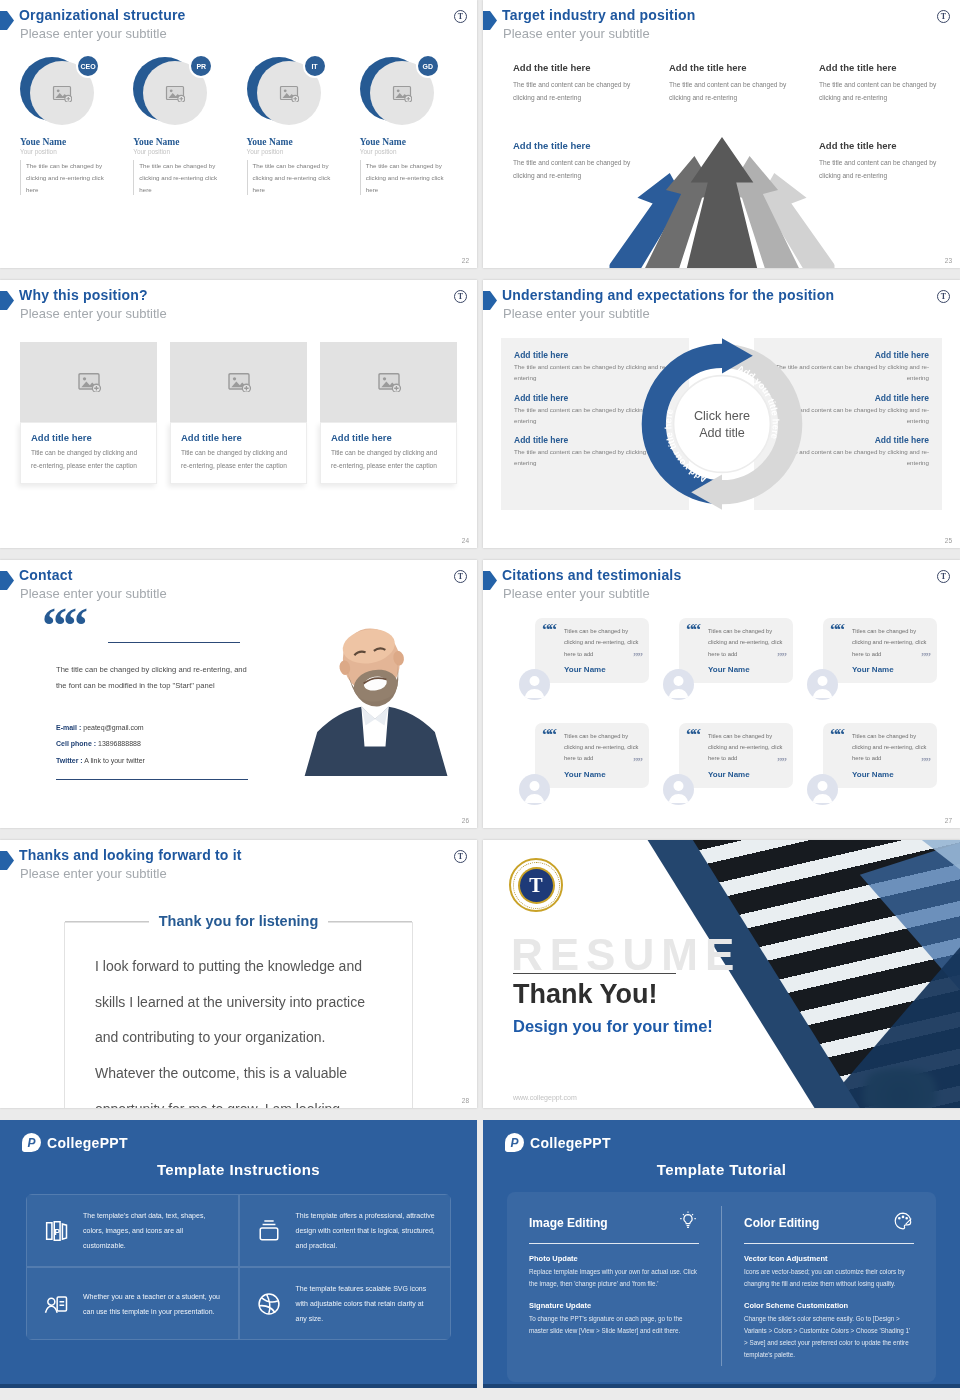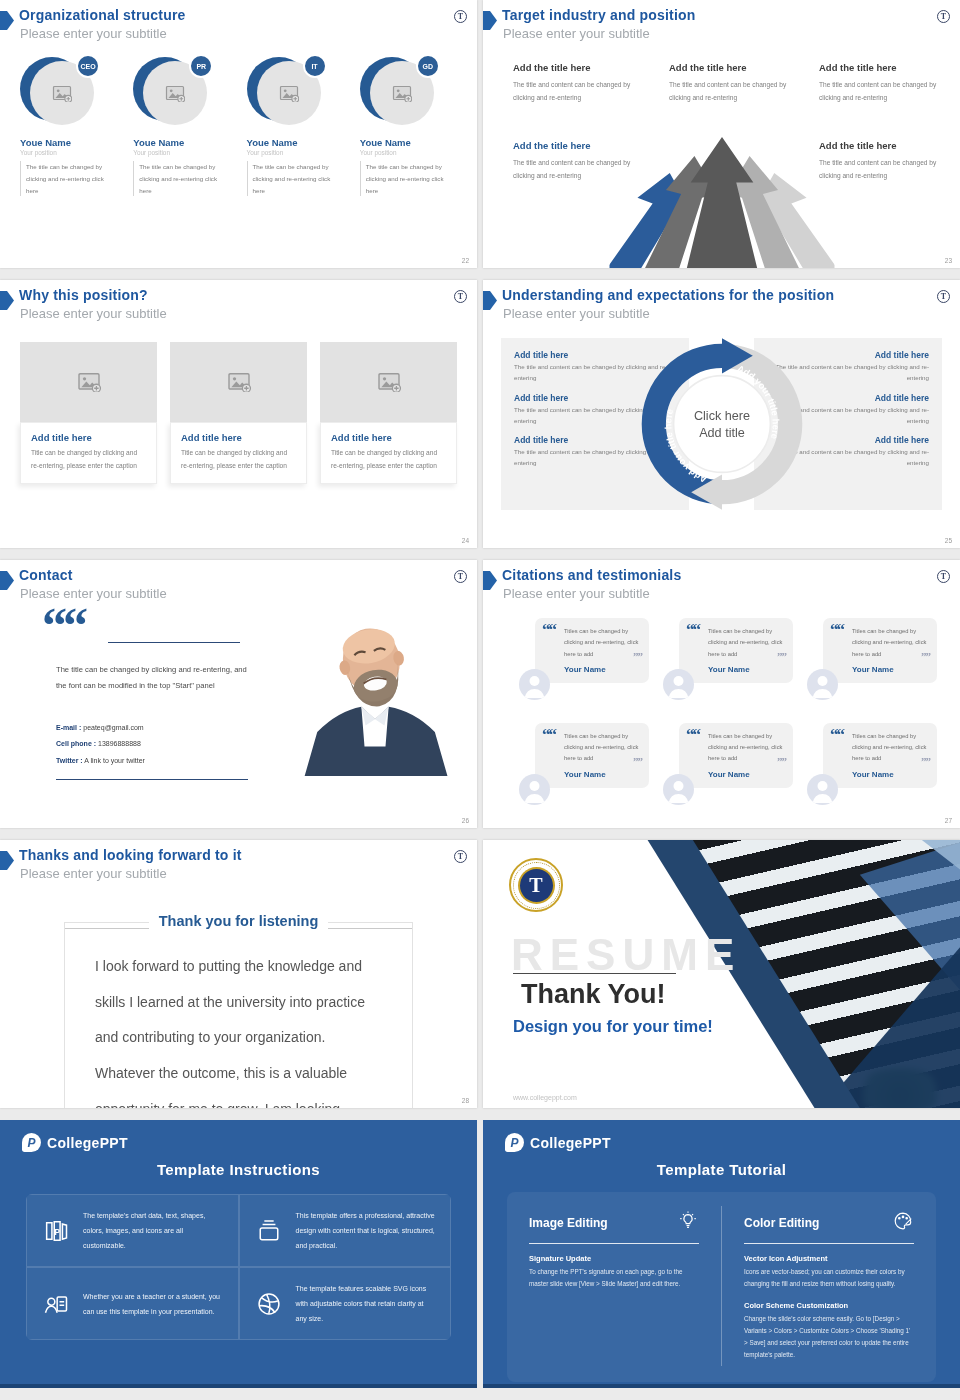--- a/index.html
+++ b/index.html
@@ -18,21 +18,21 @@
 
   
   .members { position:absolute; left:20px; right:14px; top:54px; display:flex; gap:10px; }
   .member { flex:1; }
   .disc { position:relative; width:80px; height:74px; margin-bottom:9px; }
   .disc .navy { position:absolute; left:0; top:3px; width:64px; height:64px; border-radius:50%; background:#265a93; }
   .disc .grayc { position:absolute; left:10px; top:7px; width:64px; height:64px; border-radius:50%; background:#e4e4e4;
                  display:flex; align-items:center; justify-content:center; }
   .m-badge { position:absolute; right:0; top:0; width:24px; height:24px; border-radius:50%; background:#2c5e96; color:#fff;
              font-size:7px; font-weight:bold; display:flex; align-items:center; justify-content:center; border:2px solid #fff; }
-  .m-name { color:#265a93; font-weight:bold; font-size:9.5px; margin:2px 0 1px; }
+  .m-name { color:#265a93; font-weight:bold; font-size:9.5px; margin:2px 0 1px;font-family:Liberation Serif, serif; }
   .m-pos  { color:#c3c3c3; font-size:6.4px; margin-bottom:5px; }
   .m-desc { border-left:1px solid #d5d5d5; padding-left:5px; font-size:6.2px; color:#7d7d7d; line-height:1.9; width:92%; }
 
   
   .block { position:absolute; width:128px; }
   .b-title { font-size:9.5px; font-weight:bold; color:#3d3d3d; margin-bottom:5px; }
   .block.blue .b-title { color:#265a93; }
   .b-body { font-size:6.6px; color:#7f7f7f; line-height:2.0; }
   .roads { position:absolute; left:50%; transform:translateX(-50%); bottom:0; width:225px; height:133px; }
 
@@ -67,21 +67,21 @@
   .t-card { position:relative; background:#f1f1f1; border-radius:7px; padding:8px 9px 9px 16px; min-height:62px; }
   .t-qo { position:absolute; left:7px; top:2px; font:bold 17px "Liberation Serif",serif; color:#265a93; letter-spacing:-2px; }
   .t-text { margin-left:13px; font-size:5.8px; color:#6f6f6f; line-height:1.95; width:76px; }
   .t-qc { position:absolute; right:7px; top:32px; font:bold 11px "Liberation Serif",serif; color:#9aa0b5; letter-spacing:-1px; }
   .t-name { margin-left:13px; margin-top:5px; color:#265a93; font-weight:bold; font-size:8px; }
   .t-avatar { position:absolute; left:-16px; bottom:-17px; width:31px; height:31px; border-radius:50%; background:#dee2ed; overflow:hidden; }
 
   
   .th-wrap { position:absolute; left:64px; right:64px; top:82px; }
   .th-box { border:1px solid #e2e2e2; padding:26px 30px 32px; }
-  .th-headrow { position:absolute; top:-10px; left:0; right:0; display:flex; align-items:flex-end; }
+  .th-headrow { position:absolute; top:-10px; left:0; right:0; display:flex; align-items:center; }
   .th-headrow .ln { flex:1; border-top:1px solid #c9c9c9; }
   .th-title { font-size:14.5px; font-weight:bold; color:#265a93; background:#fff; padding:0 10px; white-space:nowrap; }
   .th-body { font-size:14px; color:#555; line-height:2.55; }
 
   
   .photo-area { position:absolute; inset:0; clip-path:polygon(43% 0,100% 0,100% 100%,74% 100%);
                 background:linear-gradient(180deg,#c3d8e6 0%,#d8e7ef 55%,#cfe0d8 100%); overflow:hidden; }
   .building { position:absolute; left:20%; top:-34%; width:110%; height:150%; transform:rotate(-13deg);
               background:repeating-linear-gradient(180deg,#e9eef1 0 15px,#171b20 15px 36px); }
   .tree { position:absolute; bottom:-6px; width:70px; height:46px; border-radius:50%;
@@ -91,21 +91,21 @@
   .ov2 { clip-path:polygon(100% 40%,100% 100%,71% 100%); background:rgba(22,53,90,.93); }
   .ov3 { clip-path:polygon(79% 13%,100% 1%,100% 56%); background:rgba(60,108,166,.72); }
   .ov4 { clip-path:polygon(92% 0,100% 0,100% 11%); background:rgba(152,182,212,.9); }
   .seal { position:absolute; left:26px; top:18px; width:54px; height:54px; border-radius:50%; background:#fff;
           border:2px solid #c9a227; display:flex; align-items:center; justify-content:center; }
   .seal::before { content:""; position:absolute; width:45px; height:45px; border-radius:50%; border:1px dotted #b5952f; }
   .seal-inner { width:33px; height:33px; border-radius:50%; background:#1e3a78; color:#fff; display:flex; align-items:center;
                 justify-content:center; font:bold 20px "Liberation Serif",serif; box-shadow:0 0 0 2px #c9a227; }
   .watermark { position:absolute; left:28px; top:90px; font-size:44px; font-weight:bold; color:#e7e7e7; letter-spacing:7px; }
   .wm-line { position:absolute; left:30px; top:133px; width:163px; border-top:1.2px solid #4a4a4a; }
-  .f-title { position:absolute; left:30px; top:139px; font-size:27px; font-weight:bold; color:#2e2e2e;margin-left:8px; }
+  .f-title { position:absolute; left:30px; top:139px; font-size:27px; font-weight:bold; color:#2e2e2e; }
   .f-sub { position:absolute; left:30px; top:177px; font-size:16.5px; font-weight:bold; color:#1e5aa8; }
   .website { position:absolute; left:30px; bottom:7px; font-size:7px; color:#c2c2c2; }
 
   
   .bpanel { background:#2d5f9e; border-bottom:4px solid #1c4475; position:relative; padding-top:13px; }
   .logo { display:flex; align-items:center; gap:6px; margin-left:22px; }
   .logo-mark { position:relative; width:19px; height:19px; background:#fff; border-radius:50% 50% 50% 14%;
                display:flex; align-items:center; justify-content:center; color:#2d5f9e; font-weight:bold; font-size:12px; font-style:italic; }
   .logo-text { color:#fff; font-size:14px; font-weight:bold; letter-spacing:.3px; }
   .p-heading { text-align:center; color:#fff; font-size:15px; font-weight:bold; margin-top:9px; letter-spacing:.4px; }
@@ -566,20 +566,24 @@
                 <line x1="11" y1="19" x2="13" y2="19"></line>
               <line x1="12" y1="1.5" x2="12" y2="3"></line>
                 <line x1="5" y1="9.5" x2="3.5" y2="9.5"></line>
                 <line x1="20.5" y1="9.5" x2="19" y2="9.5"></line>
               <line x1="6.5" y1="4.5" x2="7.5" y2="5.5"></line>
                 <line x1="17.5" y1="4.5" x2="16.5" y2="5.5"></line>
             </svg>
           </span>
         </div>
         <div class="tut-sub">
+          <div class="tut-sub-h">Photo Update</div>
+          <div class="tut-sub-t">Replace template images with your own for actual use. Click the image, then 'change picture' and 'from file.'</div>
+        </div>
+        <div class="tut-sub">
           <div class="tut-sub-h">Signature Update</div>
           <div class="tut-sub-t">To change the PPT's signature on each page, go to the master slide view [View &gt; Slide Master] and edit there.</div>
         </div>
       </div>
       <div class="tut-col">
         <div class="tut-head">
           <span class="tut-title">Color Editing</span>
           <span>
             <svg width="22" height="22" viewBox="0 0 24 24" fill="none" stroke="#fff" stroke-width="1.3">
               <path d="M12 3.5 a8.5 8.5 0 1 0 0 17 c1.6 0 2.1-1.1 1.6-2.1 c-.5-1.1.1-2.2 1.6-2.2 h2 a3.2 3.2 0 0 0 3.2-3.2 A8.8 8.8 0 0 0 12 3.5 z"></path>

